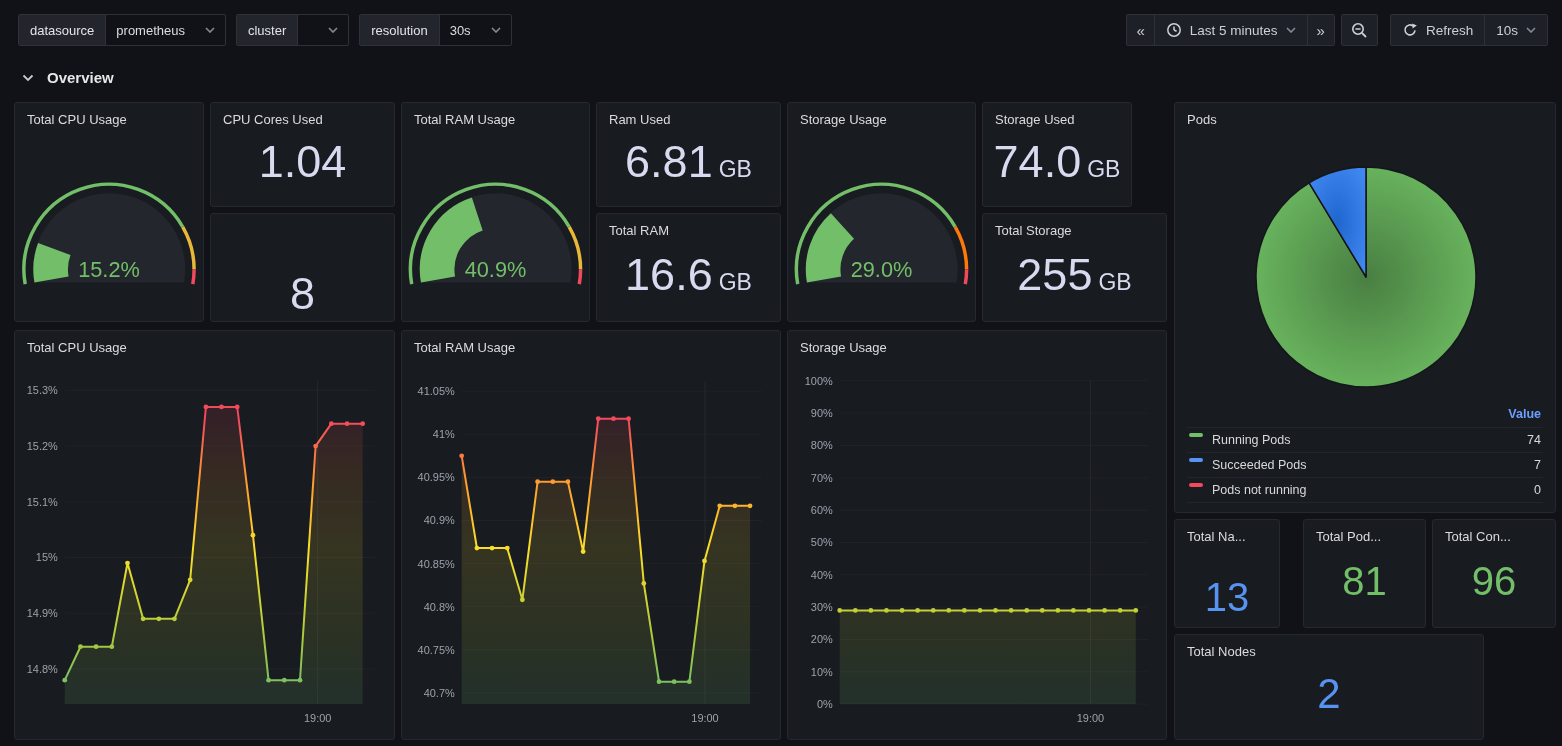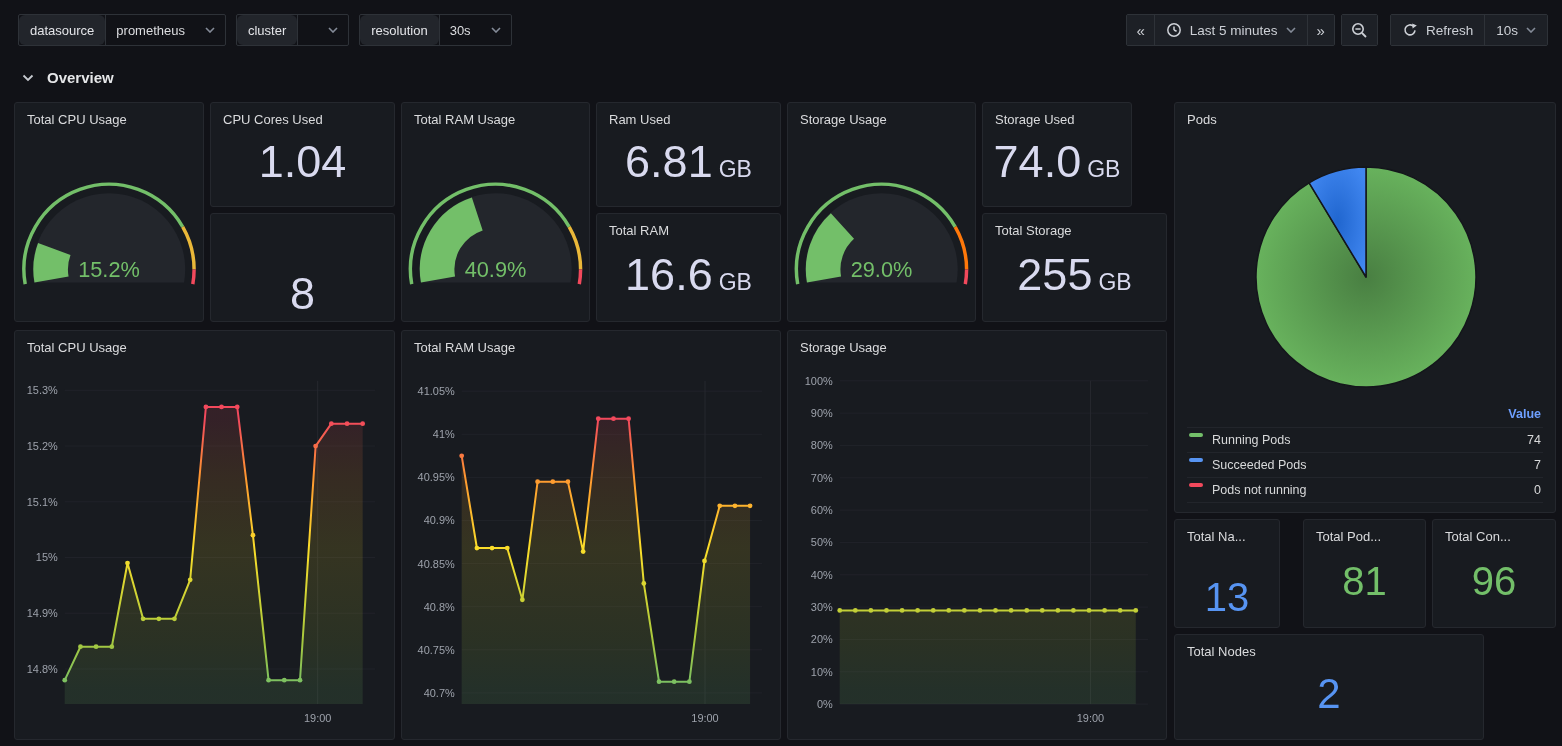--- a/index.html
+++ b/index.html
@@ -5,21 +5,21 @@
   html,body{margin:0;padding:0;}
   body{width:1562px;height:746px;background:#111217;overflow:hidden;position:relative;
        font-family:"Liberation Sans",sans-serif;color:#D8D9DA;}
   #dash{position:absolute;inset:0;}
 
   
   .topbar{position:absolute;left:0;top:14px;width:100%;height:32px;}
   .vars{position:absolute;left:18px;top:0;display:flex;gap:10px;}
   .var{display:flex;height:32px;border:1px solid #2E3238;border-radius:2px;overflow:hidden;
        font-size:13px;background:#111217;box-sizing:border-box;}
-  .var-label{background:#22252B;display:flex;align-items:center;padding:0 11px;color:#E3E4E8;font-weight:500;border-radius:6px;}
+  .var-label{background:#22252B;display:flex;align-items:center;padding:0 11px;color:#E3E4E8;font-weight:500;}
   .var-value{display:flex;align-items:center;gap:20px;padding:0 10px;min-width:26px;color:#DCDDE0;
              font-weight:500;border-left:1px solid #2E3238;cursor:pointer;}
   .tr{position:absolute;right:14px;top:0;display:flex;align-items:center;}
   .btn-group{display:flex;border:1px solid #2E3238;border-radius:2px;overflow:hidden;height:32px;
              background:#1D2026;box-sizing:border-box;}
   .btn{display:flex;align-items:center;gap:8px;padding:0 11px;font-size:13.5px;font-weight:500;
        color:#CDD0D6;border-right:1px solid #2E3238;cursor:pointer;background:#1D2026;}
   .btn:last-child{border-right:none;}
   .btn.icon-only{padding:0 9px;font-size:15px;}
   .standalone{margin:0 12px 0 6px;border:1px solid #2E3238;border-radius:2px;height:32px;box-sizing:border-box;}

